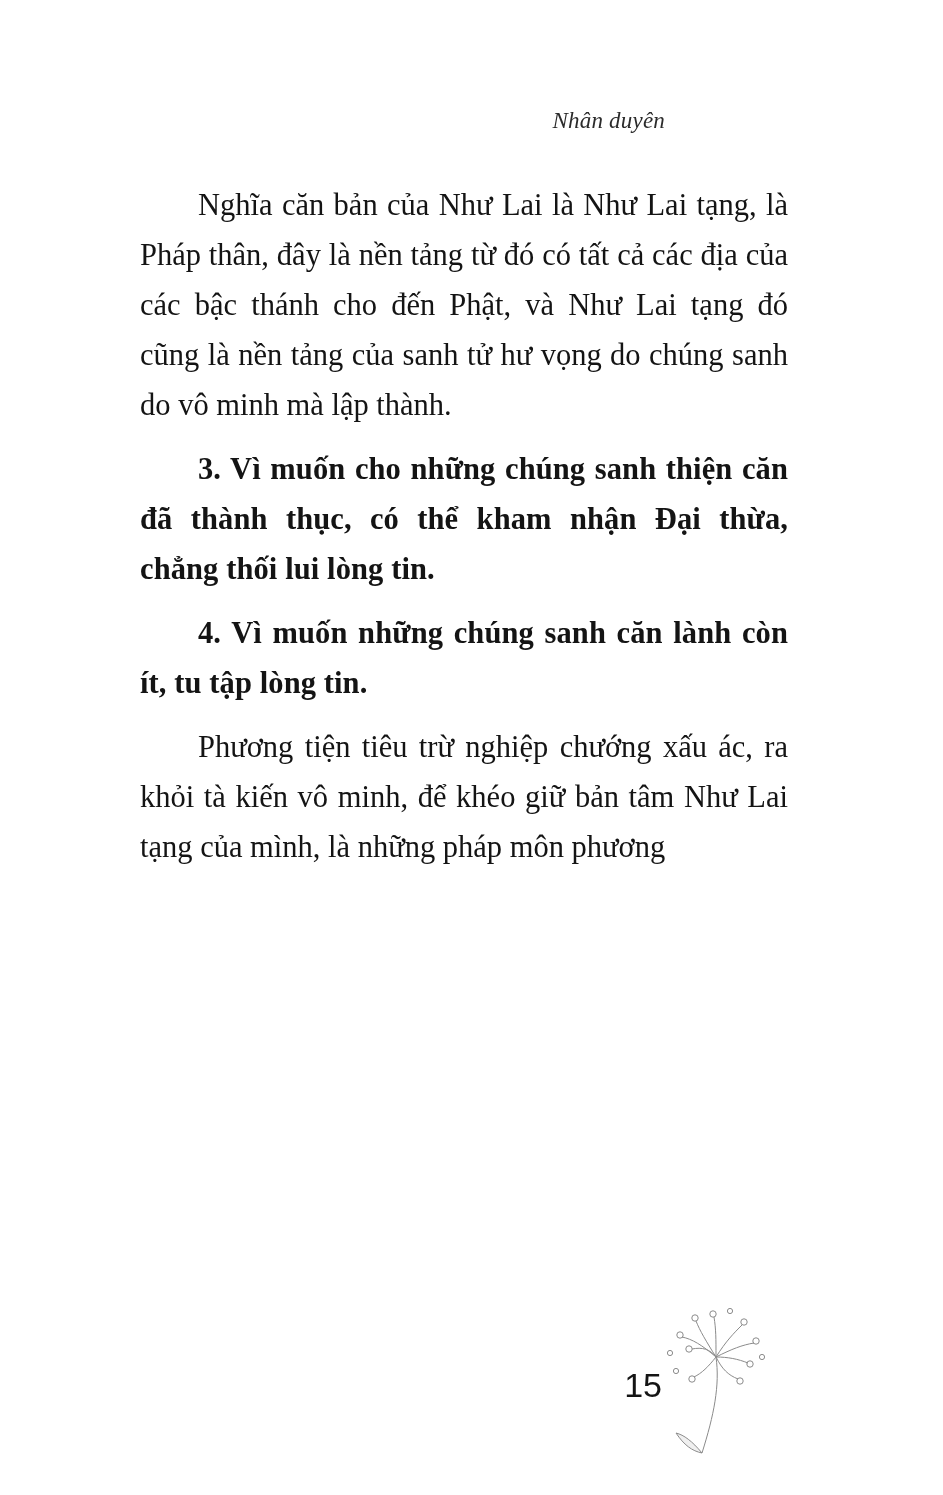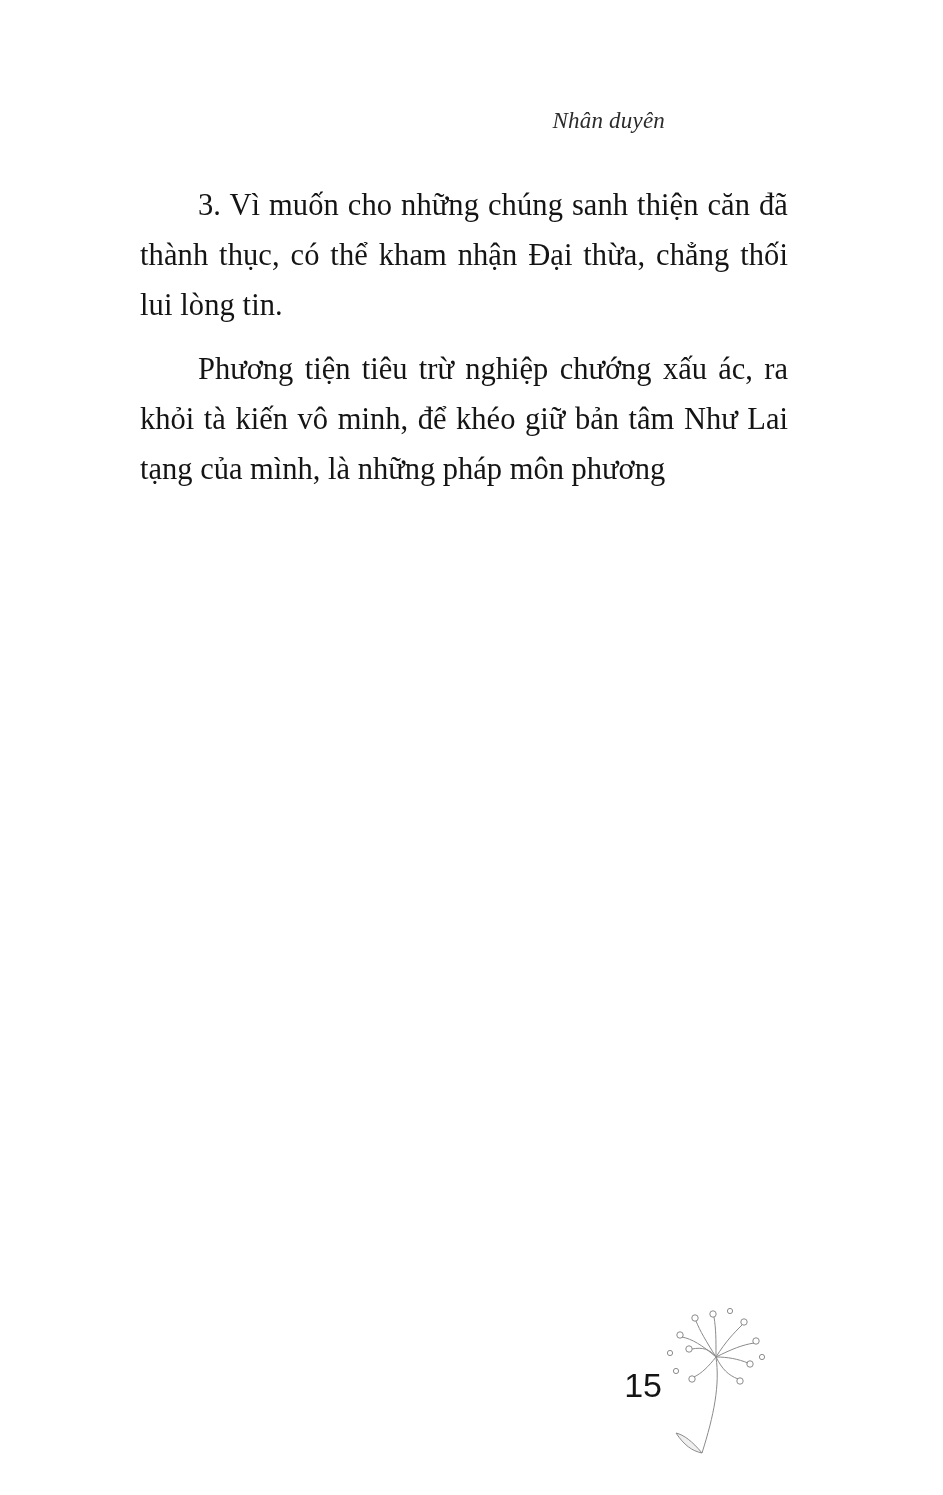--- a/index.html
+++ b/index.html
@@ -43,21 +43,21 @@
     line-height: 50px;
     text-align: justify;
     text-justify: inter-word;
     color: #141414;
   }
   p.body-para {
     text-indent: 58px;
     margin-bottom: 14px;
   }
   p.heading-para {
-    font-weight: normal;
+    font-weight: bold;
     text-indent: 58px;
     margin-bottom: 14px;
     letter-spacing: 0.1px;
   }
   p.last-para {
     text-indent: 58px;
     margin-bottom: 0;
   }
   .folio {
     position: absolute;
@@ -77,21 +77,23 @@
   }
 </style>
 </head>
 <body>
 
 <div class="page">
 
   <div class="running-head">Nhân duyên</div>
 
   <div class="content">
+    <p class="body-para">Nghĩa căn bản của Như Lai là Như Lai tạng, là Pháp thân, đây là nền tảng từ đó có tất cả các địa của các bậc thánh cho đến Phật, và Như Lai tạng đó cũng là nền tảng của sanh tử hư vọng do chúng sanh do vô minh mà lập thành.</p>
     <p class="heading-para">3. Vì muốn cho những chúng sanh thiện căn đã thành thục, có thể kham nhận Đại thừa, chẳng thối lui lòng tin.</p>
+    <p class="heading-para">4.  Vì muốn những chúng sanh căn lành còn ít, tu tập lòng tin.</p>
     <p class="last-para">Phương tiện tiêu trừ nghiệp chướng xấu ác, ra khỏi tà kiến vô minh, để khéo giữ bản tâm Như Lai tạng của mình, là những pháp môn phương</p>
   </div>
 
   <div class="folio">15</div>
 
   <div class="ornament">
     <svg width="110" height="160" viewBox="0 0 110 160" xmlns="http://www.w3.org/2000/svg">
       <g stroke="#2b2b2b" stroke-width="1" fill="none">
         <path d="M54 52 C 58 80, 52 110, 40 148"></path>
         <path d="M54 52 C 40 40, 30 34, 20 32"></path>

